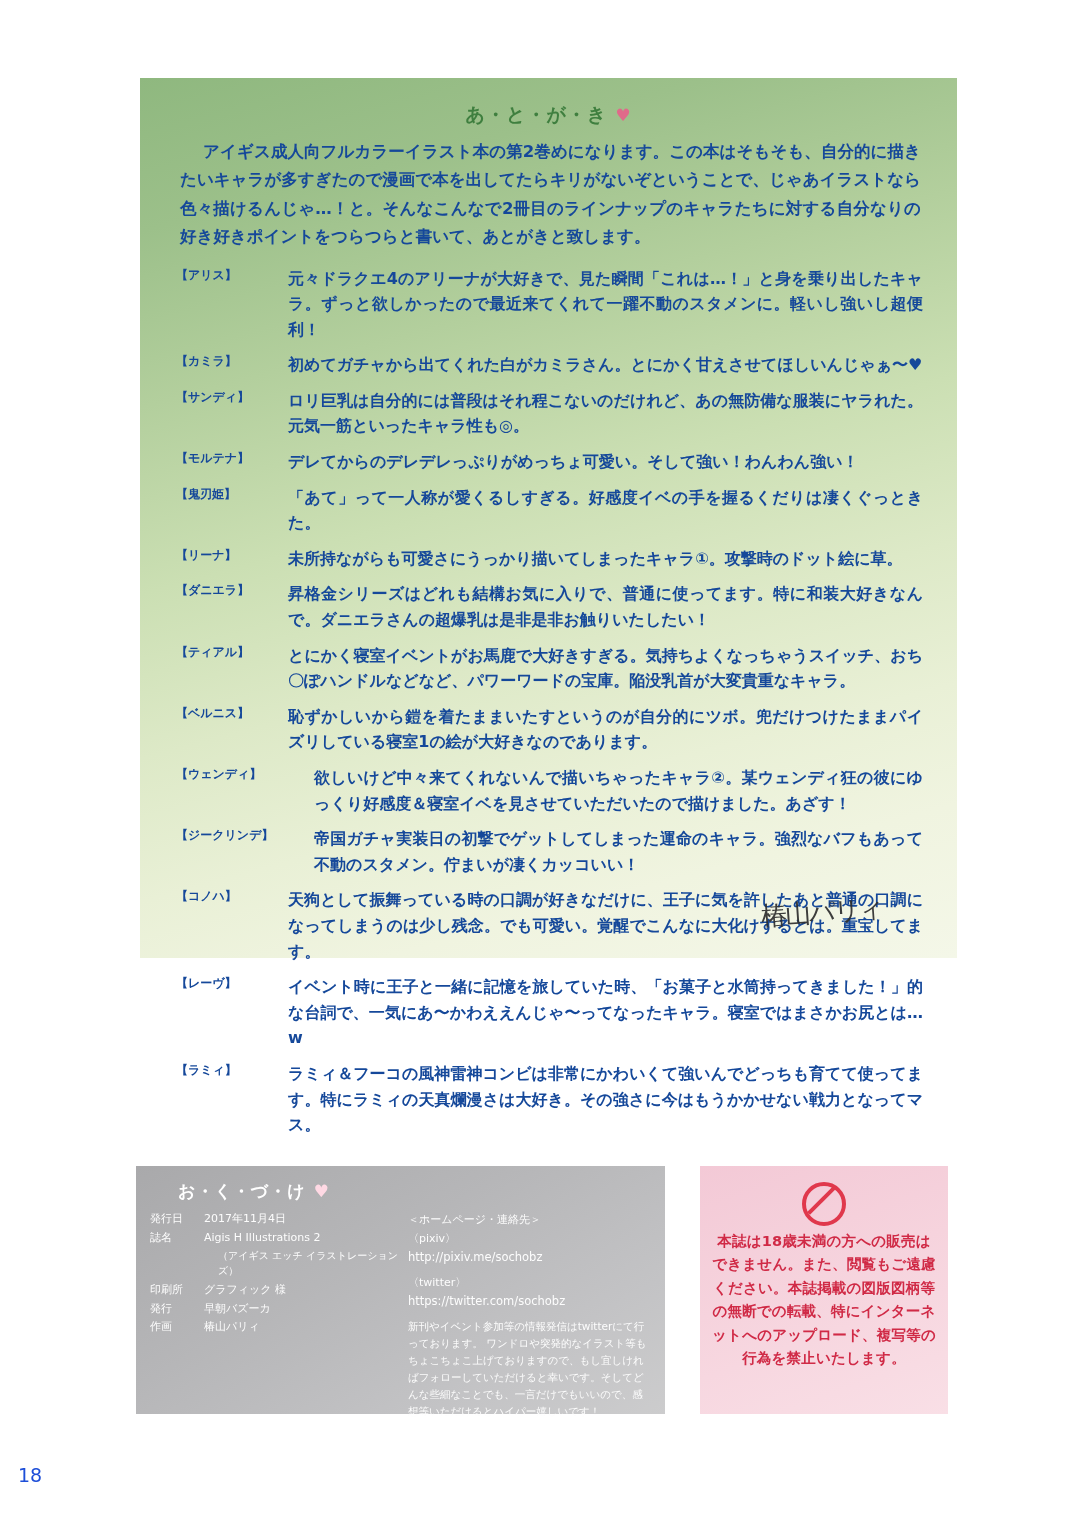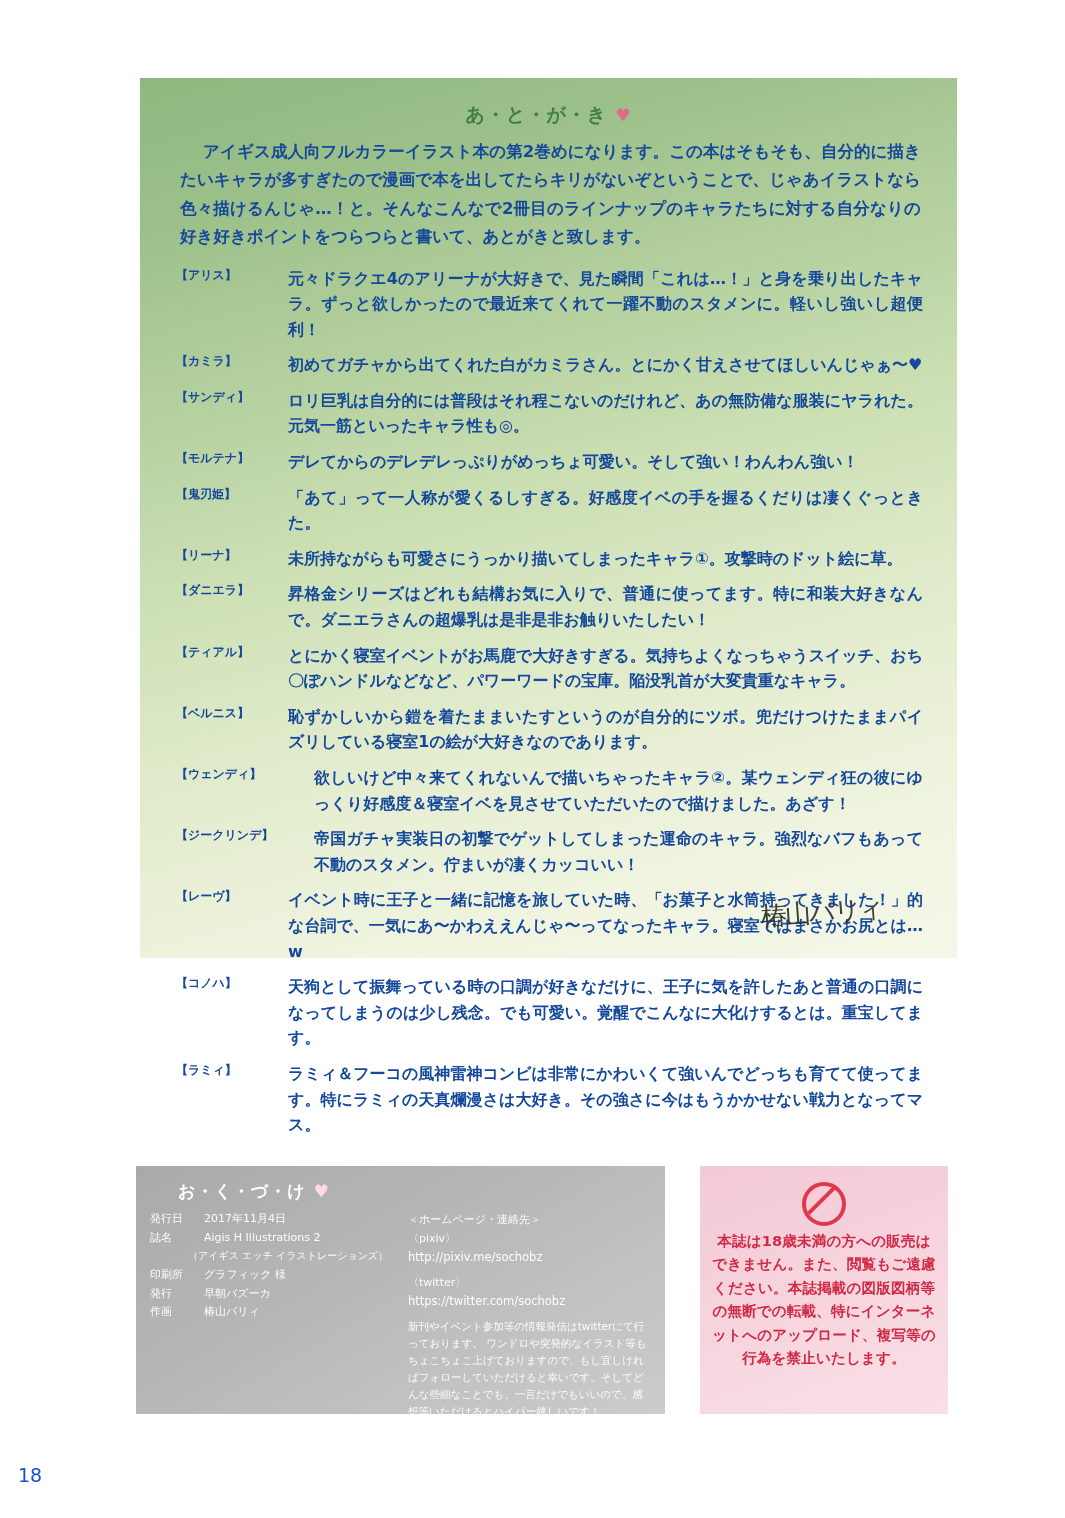--- a/index.html
+++ b/index.html
@@ -111,21 +111,21 @@
     margin: 2px 0 8px 28px;
     letter-spacing: 1px;
   }
   #colophon-title .heart { color: #ffd9e4; margin-left: 8px; }
   .colo-cols { display: flex; }
   .colo-left { width: 252px; font-size: 11px; line-height: 1.5; }
   .colo-right { flex: 1; font-size: 11px; line-height: 1.55; padding-left: 6px; }
   .colo-row { display: flex; margin-bottom: 2px; }
   .colo-key { width: 54px; flex: 0 0 54px; }
   .colo-val { flex: 1; }
-  .colo-sub { font-size: 10px; margin-left: 38px; }
+  .colo-sub { font-size: 10px; margin-left: 68px; }
   .colo-head { font-size: 11px; margin-bottom: 2px; }
   .colo-url { font-size: 11.5px; margin-bottom: 7px; word-break: break-all; }
   .colo-note {
     font-size: 10.5px;
     line-height: 1.62;
     margin-top: 1px;
   }
 
   
   #notice {
@@ -222,26 +222,26 @@
   </div>
   <div class="entry">
     <div class="entry-name wide">【ウェンディ】</div>
     <div class="entry-body">欲しいけど中々来てくれないんで描いちゃったキャラ②。某ウェンディ狂の彼にゆっくり好感度＆寝室イベを見させていただいたので描けました。あざす！</div>
   </div>
   <div class="entry">
     <div class="entry-name wide">【ジークリンデ】</div>
     <div class="entry-body">帝国ガチャ実装日の初撃でゲットしてしまった運命のキャラ。強烈なバフもあって不動のスタメン。佇まいが凄くカッコいい！</div>
   </div>
   <div class="entry">
+    <div class="entry-name">【コノハ】</div>
+    <div class="entry-body">天狗として振舞っている時の口調が好きなだけに、王子に気を許したあと普通の口調になってしまうのは少し残念。でも可愛い。覚醒でこんなに大化けするとは。重宝してます。</div>
+  </div>
+  <div class="entry">
     <div class="entry-name">【レーヴ】</div>
     <div class="entry-body">イベント時に王子と一緒に記憶を旅していた時、「お菓子と水筒持ってきました！」的な台詞で、一気にあ〜かわええんじゃ〜ってなったキャラ。寝室ではまさかお尻とは…w</div>
-  </div>
-  <div class="entry">
-    <div class="entry-name">【コノハ】</div>
-    <div class="entry-body">天狗として振舞っている時の口調が好きなだけに、王子に気を許したあと普通の口調になってしまうのは少し残念。でも可愛い。覚醒でこんなに大化けするとは。重宝してます。</div>
   </div>
   <div class="entry">
     <div class="entry-name">【ラミィ】</div>
     <div class="entry-body">ラミィ＆フーコの風神雷神コンビは非常にかわいくて強いんでどっちも育てて使ってます。特にラミィの天真爛漫さは大好き。その強さに今はもうかかせない戦力となってマス。</div>
   </div>
 
   <div id="signature">椿山パリィ</div>
 </div>
 
 <div id="colophon">

